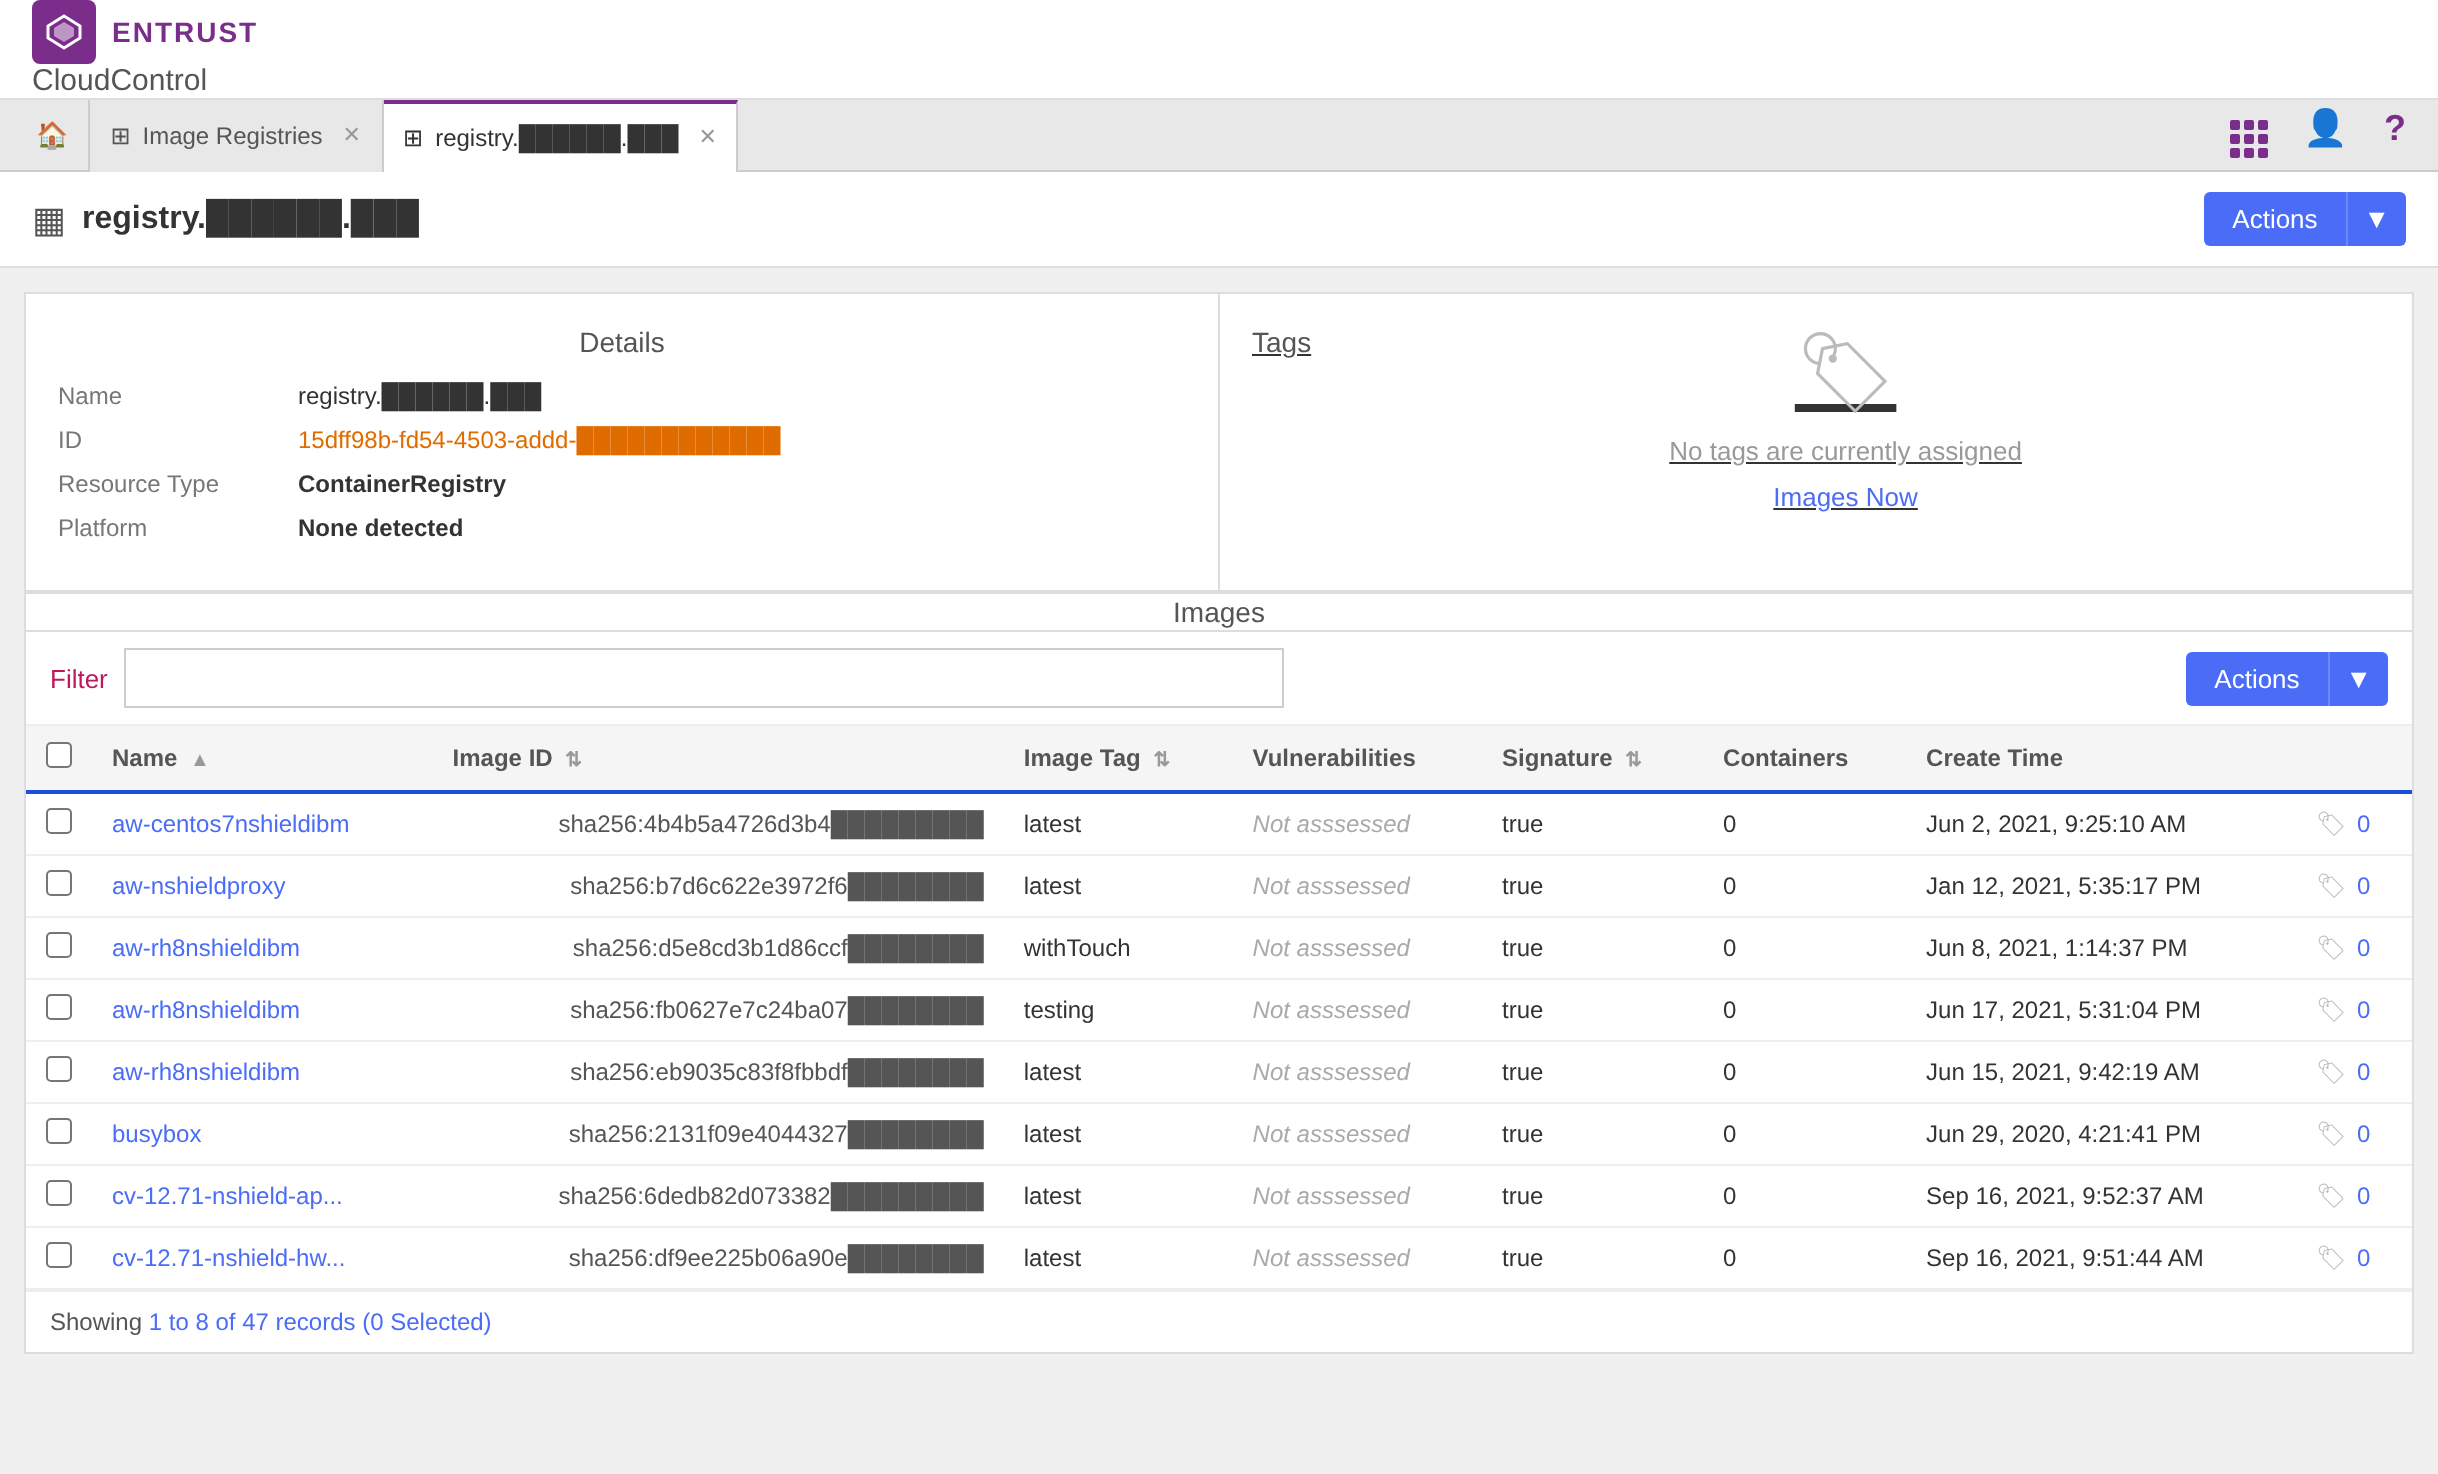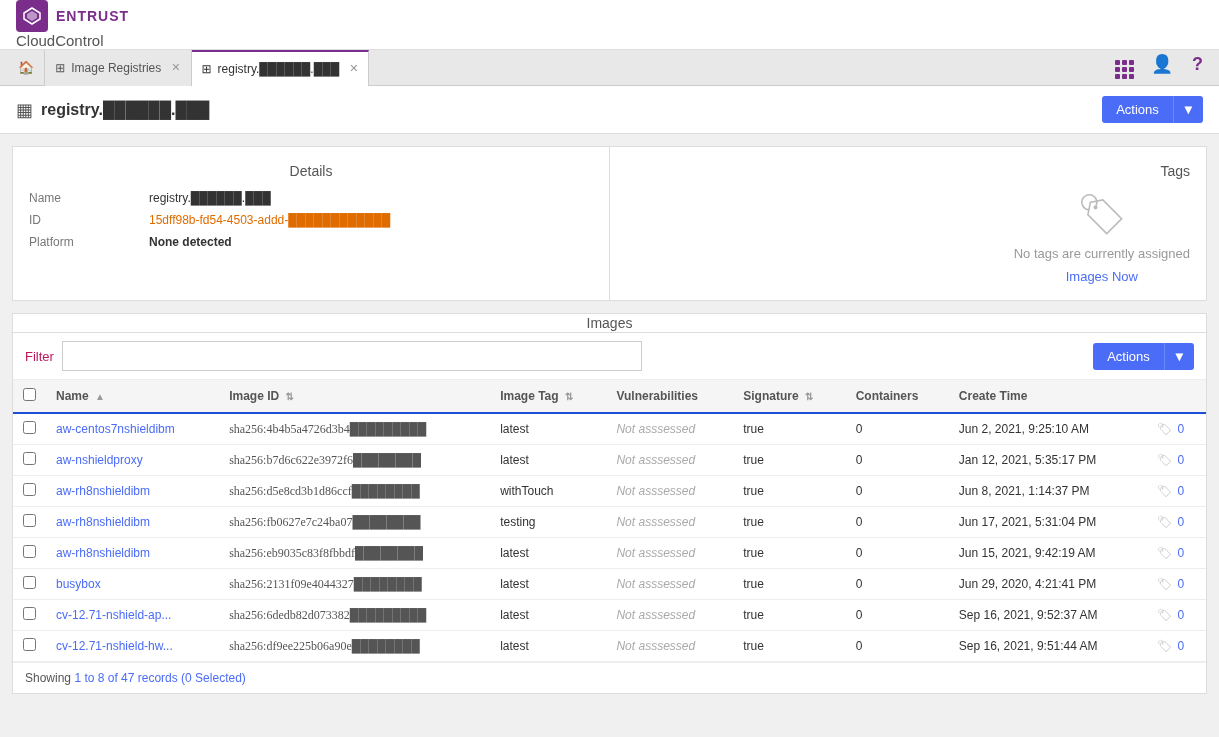--- a/index.html
+++ b/index.html
@@ -54,23 +54,23 @@
     }
     .btn-actions-caret {
       background: #4a6cf7; color: #fff; border: none; border-left: 1px solid #6a8af9;
       padding: 6px 8px; cursor: pointer; border-radius: 0 3px 3px 0;
     }
 
     
     .main-content { padding: 12px; }
 
     
-    .top-panels { display: flex; gap: 0; background: #fff; border: 1px solid #ddd; margin-bottom: 12px; }
+    .top-panels { display: flex; gap: 0; background: #fff; border: 1px solid #ddd; margin-bottom: 0; }
     .details-panel { flex: 1; padding: 16px; border-right: 1px solid #ddd; }
-    .tags-panel { flex: 1; padding: 16px; display: flex; flex-direction: column; align-items: flex-end; }
+    .tags-panel { flex: 1; padding: 16px; display: flex; align-items: flex-start; text-decoration: underline; }
     .panel-title { text-align: center; font-size: 14px; color: #555; margin-bottom: 12px; font-weight: normal; }
     .detail-row { display: flex; margin-bottom: 8px; }
     .detail-label { width: 120px; color: #777; font-size: 12px; }
     .detail-value { color: #333; font-size: 12px; }
     .detail-value.link { color: #e06c00; }
     .detail-value.bold { font-weight: bold; }
 
     .tags-empty { display: flex; flex-direction: column; align-items: center; justify-content: center; flex: 1; gap: 8px; }
     .tag-icon { color: #bbb; font-size: 40px; }
     .tags-empty-text { color: #999; font-size: 13px; }
@@ -89,21 +89,21 @@
 
     
     .images-table { width: 100%; border-collapse: collapse; }
     .images-table th {
       background: #f5f5f5; border-bottom: 2px solid #1d4ed8; padding: 8px 10px;
       text-align: left; font-size: 12px; color: #555; font-weight: bold; white-space: nowrap;
     }
     .images-table th .sort-icon { color: #999; margin-left: 3px; font-size: 10px; }
     .images-table td { padding: 7px 10px; font-size: 12px; border-bottom: 1px solid #eee; vertical-align: middle; }
     .td-link { color: #4a6cf7; cursor: pointer; text-decoration: none; }
-    .td-mono { font-family: Liberation Serif, serif; font-size: 11px; color: #555; }
+    .td-mono { font-family: Liberation Sans, sans-serif; font-size: 11px; color: #555; text-align: right; }
     .td-italic { color: #aaa; font-style: italic; }
     .tag-count { color: #4a6cf7; font-size: 12px; }
     .tag-icon-small { color: #bbb; margin-right: 2px; }
     .checkbox-col { width: 30px; }
     input[type="checkbox"] { cursor: pointer; }
     .table-scroll-container { overflow-y: scroll; max-height: 340px; }
     .table-scroll-container::-webkit-scrollbar { width: 12px; }
     .table-scroll-container::-webkit-scrollbar-track { background: #f0f0f0; }
     .table-scroll-container::-webkit-scrollbar-thumb { background: #bbb; }
 
@@ -182,20 +182,24 @@
       <div class="panel-title">Details</div>
       <div class="detail-row">
         <span class="detail-label">Name</span>
         <span class="detail-value">registry.██████.███</span>
       </div>
       <div class="detail-row">
         <span class="detail-label">ID</span>
         <span class="detail-value link">15dff98b-fd54-4503-addd-████████████</span>
       </div>
       <div class="detail-row">
+        <span class="detail-label">Resource Type</span>
+        <span class="detail-value bold">ContainerRegistry</span>
+      </div>
+      <div class="detail-row">
         <span class="detail-label">Platform</span>
         <span class="detail-value bold">None detected</span>
       </div>
     </div>
 
     <div class="tags-panel">
       <div class="panel-title">Tags</div>
       <div class="tags-empty">
         <span class="tag-icon">🏷</span>
         <span class="tags-empty-text">No tags are currently assigned</span>

